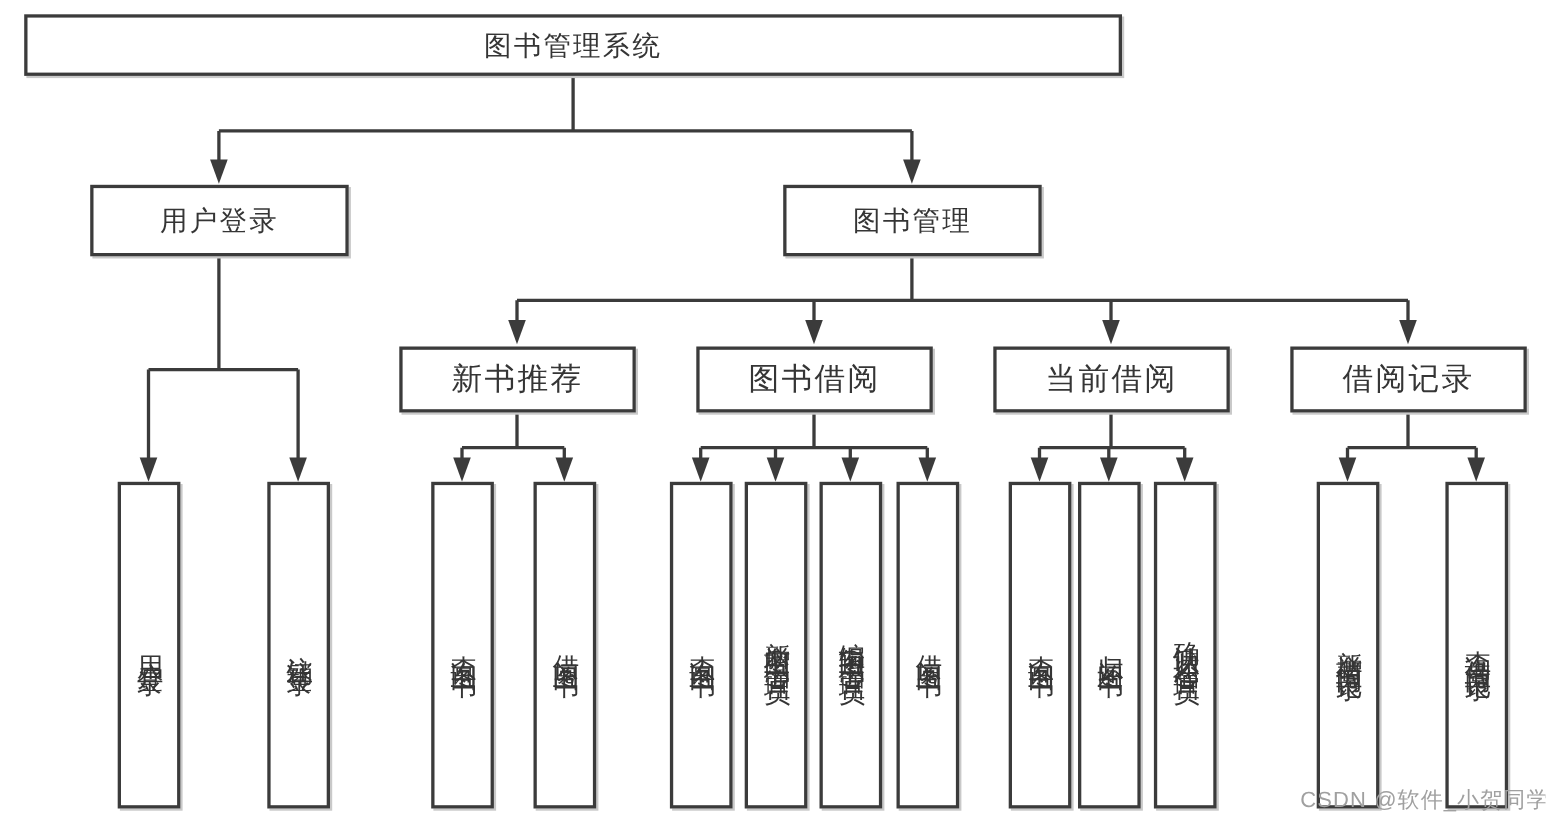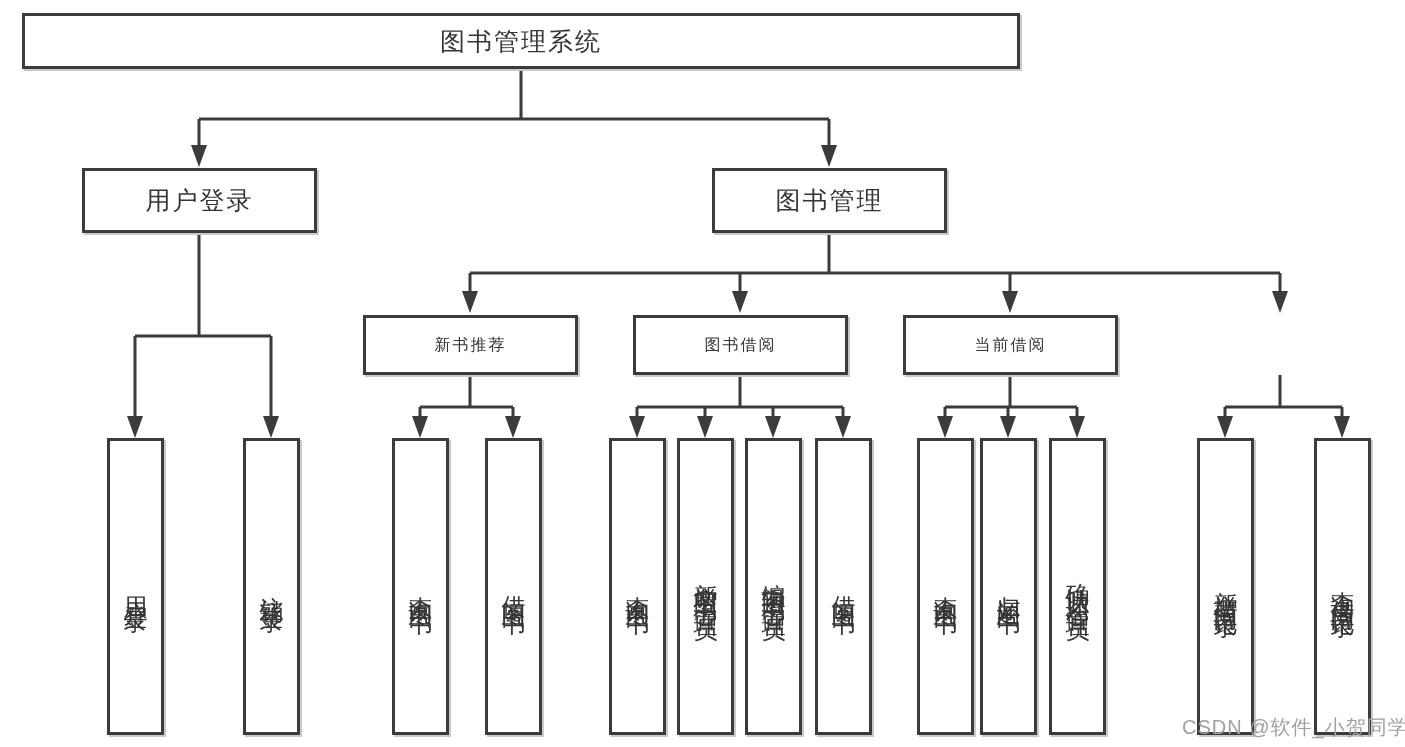--- a/index.html
+++ b/index.html
@@ -24,21 +24,21 @@
   .node{
     position:absolute;
     box-sizing:border-box;
     border:3px solid var(--box-border);
     background:#ffffff;
     box-shadow:2px 2px 0 var(--box-shadow);
     display:flex;align-items:center;justify-content:center;
     color:var(--text);
     z-index:2;
   }
-  .nh{font-size:16px;letter-spacing:2px;}
+  .nh{font-size:28px;letter-spacing:2px;}
   .n-root{left:22px;top:13px;width:998px;height:56px;font-size:25px;}
   .n-l2{top:168px;width:235px;height:65px;font-size:25px;}
   .n-l3{top:315px;width:215px;height:60px;}
   .nv{
     top:438px;width:57px;height:297px;
     font-size:24px;
   }
   .nv .lbl{
     writing-mode:vertical-rl;
     letter-spacing:5px;
@@ -99,20 +99,23 @@
 
   <div class="node nh n-l3" style="left:363px">
     <span class="lbl">新书推荐</span>
   </div>
   <div class="node nh n-l3" style="left:903px">
     <span class="lbl">当前借阅</span>
   </div>
   <div class="node nh n-l3" style="left:633px">
     <span class="lbl">图书借阅</span>
   </div>
+  <div class="node nh n-l3" style="left:1173px">
+    <span class="lbl">借阅记录</span>
+  </div>
 
   <div class="node nv" style="left:107px">
     <span class="lbl">用户登录</span>
   </div>
   <div class="node nv" style="left:243px">
     <span class="lbl">注销登录</span>
   </div>
 
   <div class="node nv" style="left:392px">
     <span class="lbl">查询图书</span>

